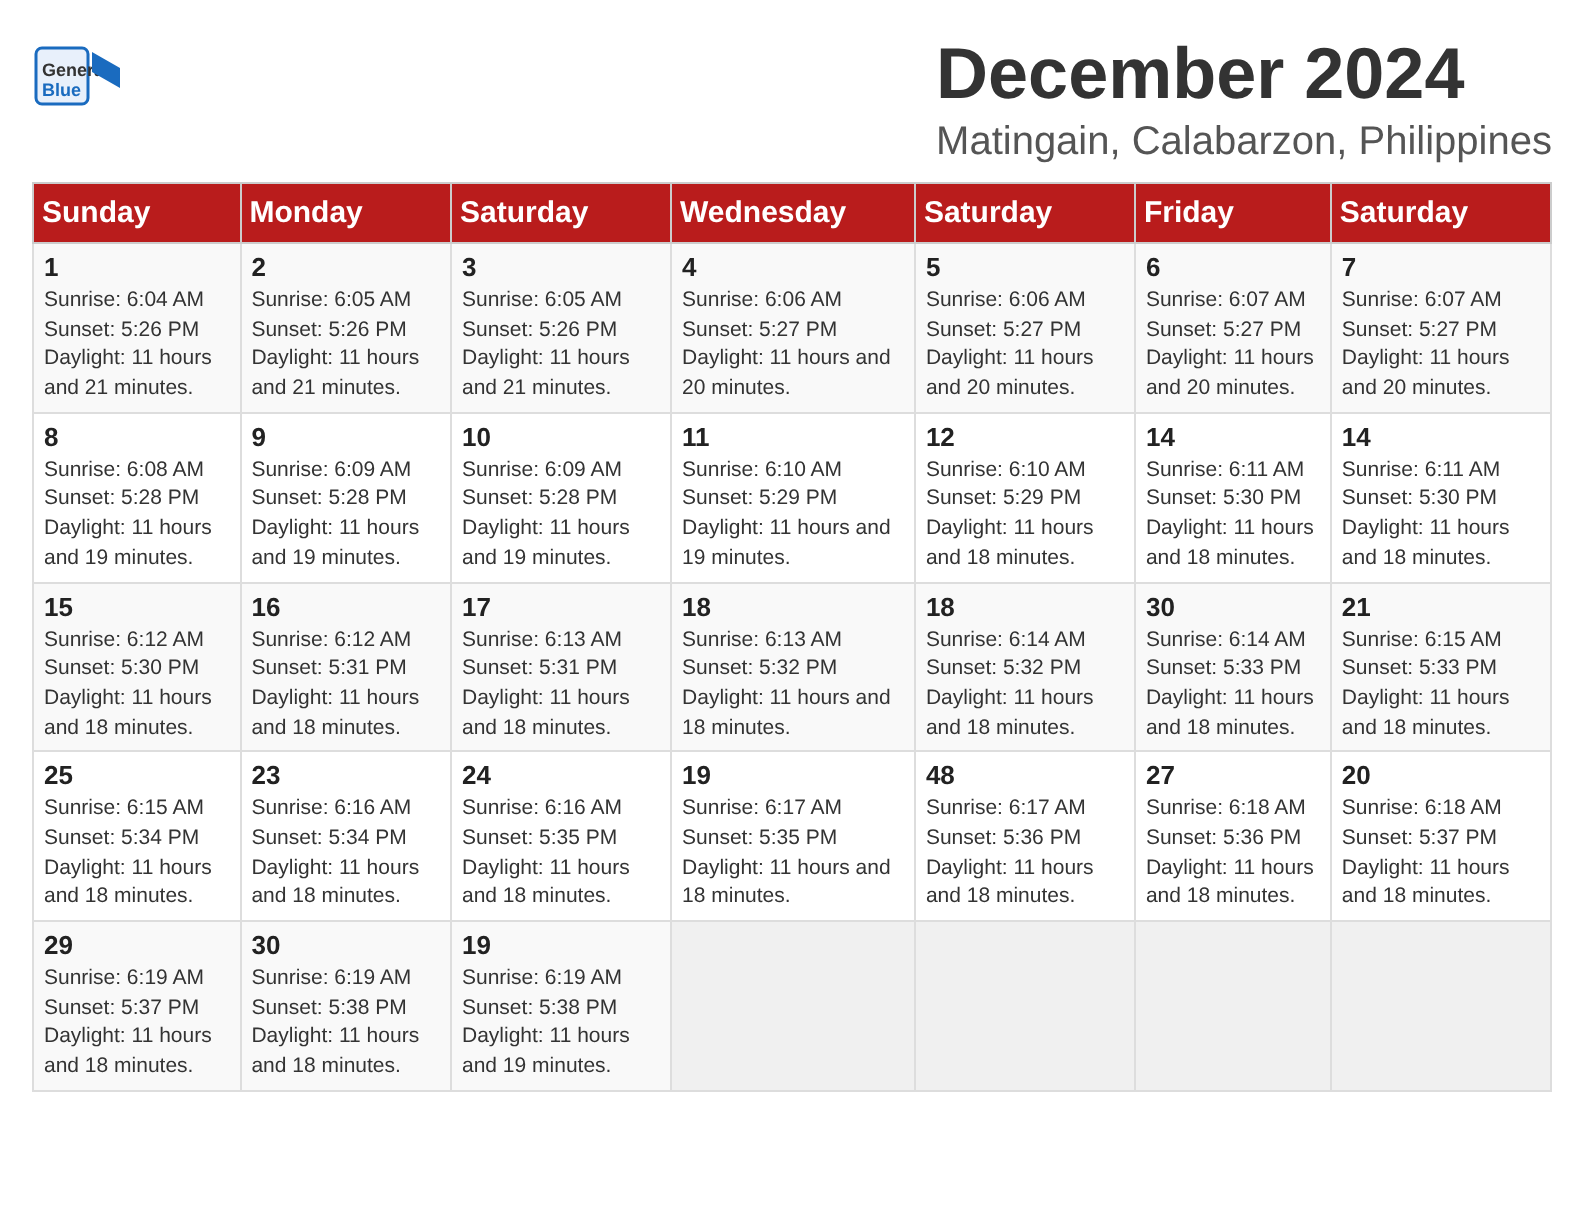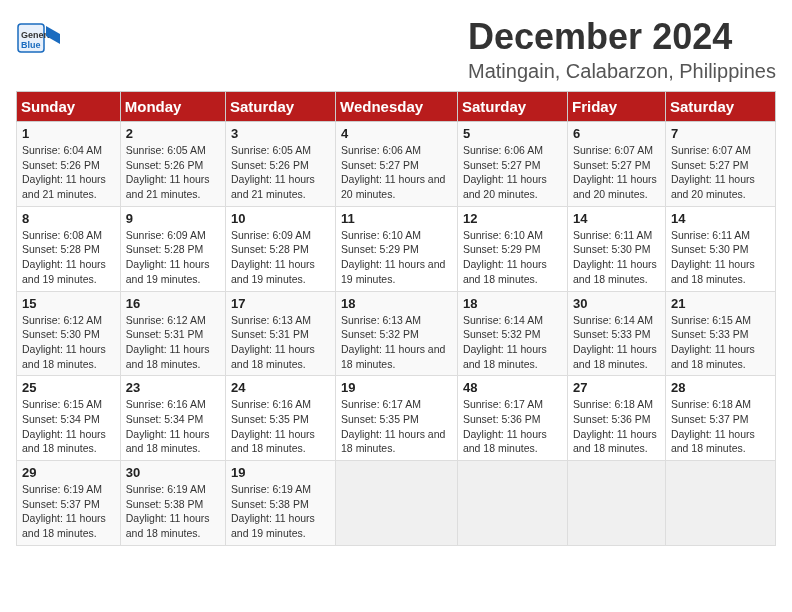--- a/index.html
+++ b/index.html
@@ -326,21 +326,21 @@
   </td>
         <td>
     <span class="day-num">27</span>
     <div class="day-info">
       Sunrise: 6:18 AM<br>
       Sunset: 5:36 PM<br>
       Daylight: 11 hours and 18 minutes.
     </div>
   </td>
         <td>
-    <span class="day-num">28</span>
+    <span class="day-num">20</span>
     <div class="day-info">
       Sunrise: 6:18 AM<br>
       Sunset: 5:37 PM<br>
       Daylight: 11 hours and 18 minutes.
     </div>
   </td>
       </tr>
       <tr>
         <td>
     <span class="day-num">29</span>

